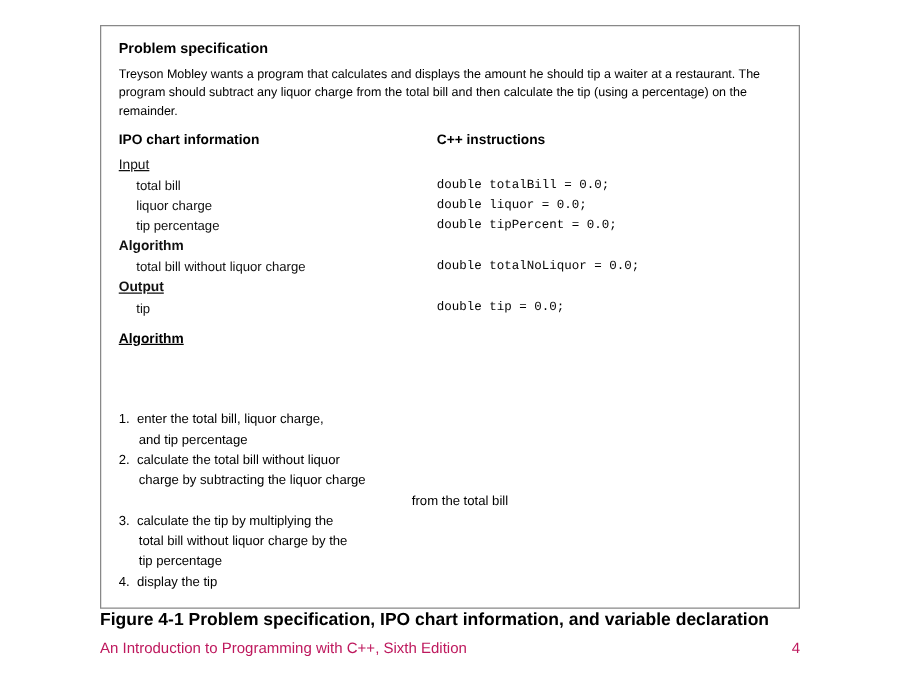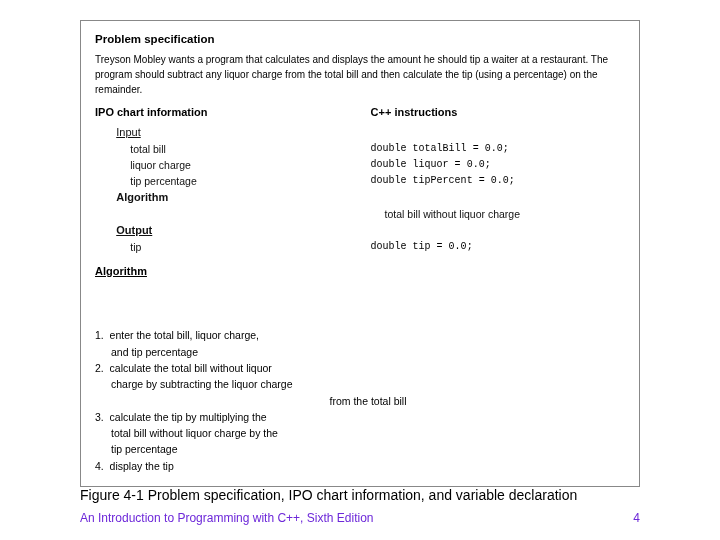--- a/index.html
+++ b/index.html
@@ -49,21 +49,20 @@
       margin-bottom: 8px;
     }
 
     .ipo-table {
       width: 100%;
       margin-top: 4px;
     }
 
     .ipo-table-header {
       display: flex;
-      justify-content: space-between;
       margin-bottom: 4px;
     }
 
     .col-left {
       width: 48%;
       font-size: 11px;
     }
 
     .col-right {
       width: 48%;
@@ -71,21 +70,21 @@
     }
 
     .col-header {
       font-weight: bold;
       font-size: 11px;
       text-decoration: none;
     }
 
     .ipo-row {
       display: flex;
-      justify-content: flex-end;
+      justify-content: flex-start;
       align-items: flex-start;
       margin-bottom: 1px;
     }
 
     .ipo-left-col {
       width: 48%;
       font-size: 10.5px;
       color: #111;
     }
 
@@ -116,33 +115,33 @@
       font-weight: bold;
       text-decoration: underline;
       font-size: 11px;
       margin-top: 8px;
       margin-bottom: 3px;
     }
 
     .figure-caption {
       margin-top: 0;
       font-size: 14px;
-      font-weight: normal;
+      font-weight: bold;
       color: #000;
       text-align: left;
       width: 560px;
     }
 
     .slide-footer {
       display: flex;
       justify-content: space-between;
       width: 560px;
       margin-top: 8px;
       font-size: 12px;
-      color: #6d28d9;
+      color: #be185d;
     }
 
     .mono {
       font-family: 'Courier New', monospace;
       font-size: 10px;
     }
 
     .input-underline {
       text-decoration: underline;
       font-size: 11px;
@@ -212,20 +211,23 @@
       <div class="ipo-row">
         <div class="ipo-left-col">
           <span class="processing-label">Algorithm</span>
         </div>
         <div class="ipo-right-col"></div>
       </div>
 
       <div class="ipo-row">
         <div class="ipo-left-col indent1">
           <span>total bill without liquor charge</span>
+        </div>
+        <div class="ipo-right-col mono">
+          <span>double totalNoLiquor = 0.0;</span>
         </div>
       </div>
 
       <div class="ipo-row">
         <div class="ipo-left-col">
           <span class="output-label">Output</span>
         </div>
         <div class="ipo-right-col"></div>
       </div>
 

